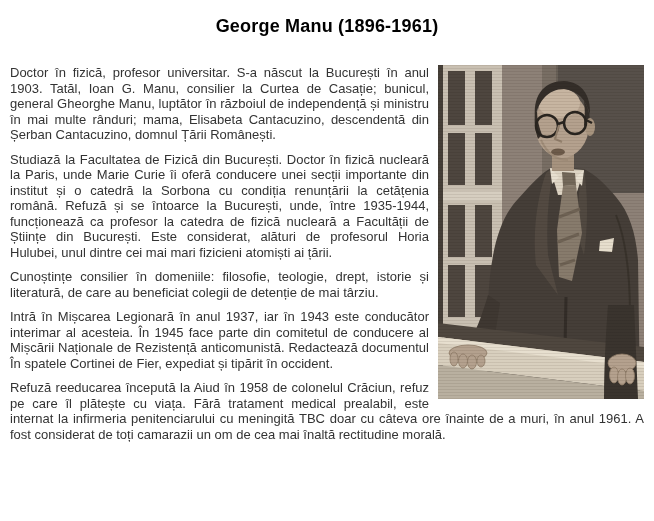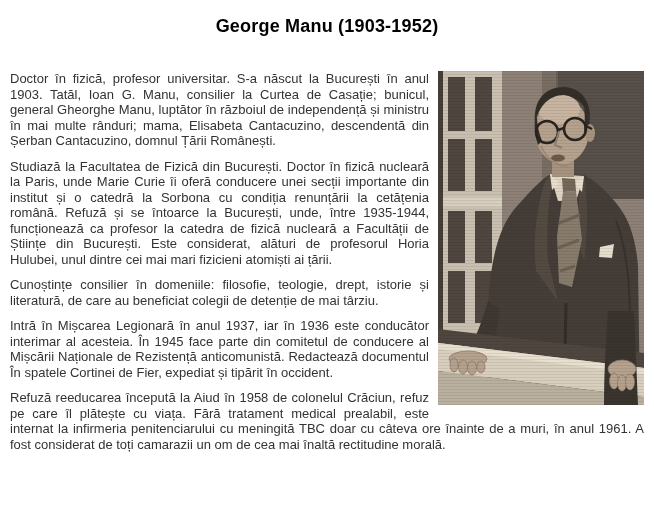--- a/index.html
+++ b/index.html
@@ -9,21 +9,21 @@
     font-family: "Liberation Sans", "DejaVu Sans", sans-serif;
   }
   .page { width: 634px; padding: 0 10px; }
   h1.title {
     margin: 0; padding: 16px 0 24px 0;
     font-size: 18px; font-weight: bold; color: #000;
     text-align: center; letter-spacing: 0.2px;
   }
   .content { color: #333; }
   .content p {
-    margin: 10px 0 9px 0;
+    margin: 4px 0 9px 0;
     font-size: 13px; line-height: 15.5px;
     text-align: justify;
   }
   figure.photo {
     float: right; width: 206px; height: 334px;
     margin: 0 0 12px 9px; padding: 0;
     position: relative; overflow: hidden;
   }
   figure.photo svg { display: block; }
   .grain {
@@ -33,21 +33,21 @@
       rgba(92,74,58,0.10) 0px, rgba(92,74,58,0.10) 1px,
       rgba(255,255,255,0.05) 1px, rgba(255,255,255,0.05) 3px);
     mix-blend-mode: multiply;
   }
 </style>
 </head>
 <body>
 
 <div class="page">
 
-  <h1 class="title">George Manu (1903-1952)</h1>
+  <h1 class="title">George Manu (1896-1961)</h1>
 
   <div class="content">
 
     <figure class="photo" aria-label="Black-and-white photograph of George Manu, a balding man with round glasses wearing a dark suit, tie and pocket square, standing at a window with his hands resting on a ledge">
       <svg width="206" height="334" viewBox="0 0 206 334" xmlns="http://www.w3.org/2000/svg">
 
         <rect x="0" y="0" width="206" height="334" fill="#8d8177"></rect>
 
         <rect x="118" y="0" width="88" height="128" fill="#57504a"></rect>
         <rect x="104" y="0" width="16" height="128" fill="#6f665c" opacity="0.7"></rect>
@@ -133,17 +133,17 @@
           <ellipse cx="34" cy="297" rx="4.5" ry="7"></ellipse>
           <ellipse cx="43" cy="296" rx="4" ry="6"></ellipse>
         </g>
       </svg>
       <div class="grain"></div>
     </figure>
 
     <p>Doctor în fizică, profesor universitar. S-a născut la București în anul 1903. Tatăl, Ioan G. Manu, consilier la Curtea de Casație; bunicul, general Gheorghe Manu, luptător în războiul de independență și ministru în mai multe rânduri; mama, Elisabeta Cantacuzino, descendentă din Șerban Cantacuzino, domnul Țării Românești.</p>
     <p>Studiază la Facultatea de Fizică din București. Doctor în fizică nucleară la Paris, unde Marie Curie îi oferă conducere unei secții importante din institut și o catedră la Sorbona cu condiția renunțării la cetățenia română. Refuză și se întoarce la București, unde, între 1935-1944, funcționează ca profesor la catedra de fizică nucleară a Facultății de Științe din București. Este considerat, alături de profesorul Horia Hulubei, unul dintre cei mai mari fizicieni atomiști ai țării.</p>
     <p>Cunoștințe consilier în domeniile: filosofie, teologie, drept, istorie și literatură, de care au beneficiat colegii de detenție de mai târziu.</p>
-    <p>Intră în Mișcarea Legionară în anul 1937, iar în 1936 este conducător interimar al acesteia. În 1945 face parte din comitetul de conducere al Mișcării Naționale de Rezistență anticomunistă. Redactează documentul În spatele Cortinei de Fier, expediat și tipărit în occident.</p>
+    <p>Intră în Mișcarea Legionară în anul 1937, iar în 1943 este conducător interimar al acesteia. În 1945 face parte din comitetul de conducere al Mișcării Naționale de Rezistență anticomunistă. Redactează documentul În spatele Cortinei de Fier, expediat și tipărit în occident.</p>
     <p>Refuză reeducarea începută la Aiud în 1958 de colonelul Crăciun, refuz pe care îl plătește cu viața. Fără tratament medical prealabil, este internat la infirmeria penitenciarului cu meningită TBC doar cu câteva ore înainte de a muri, în anul 1961. A fost considerat de toți camarazii un om de cea mai înaltă rectitudine morală.</p>
 
   </div>
 </div>
 
 </body></html>

